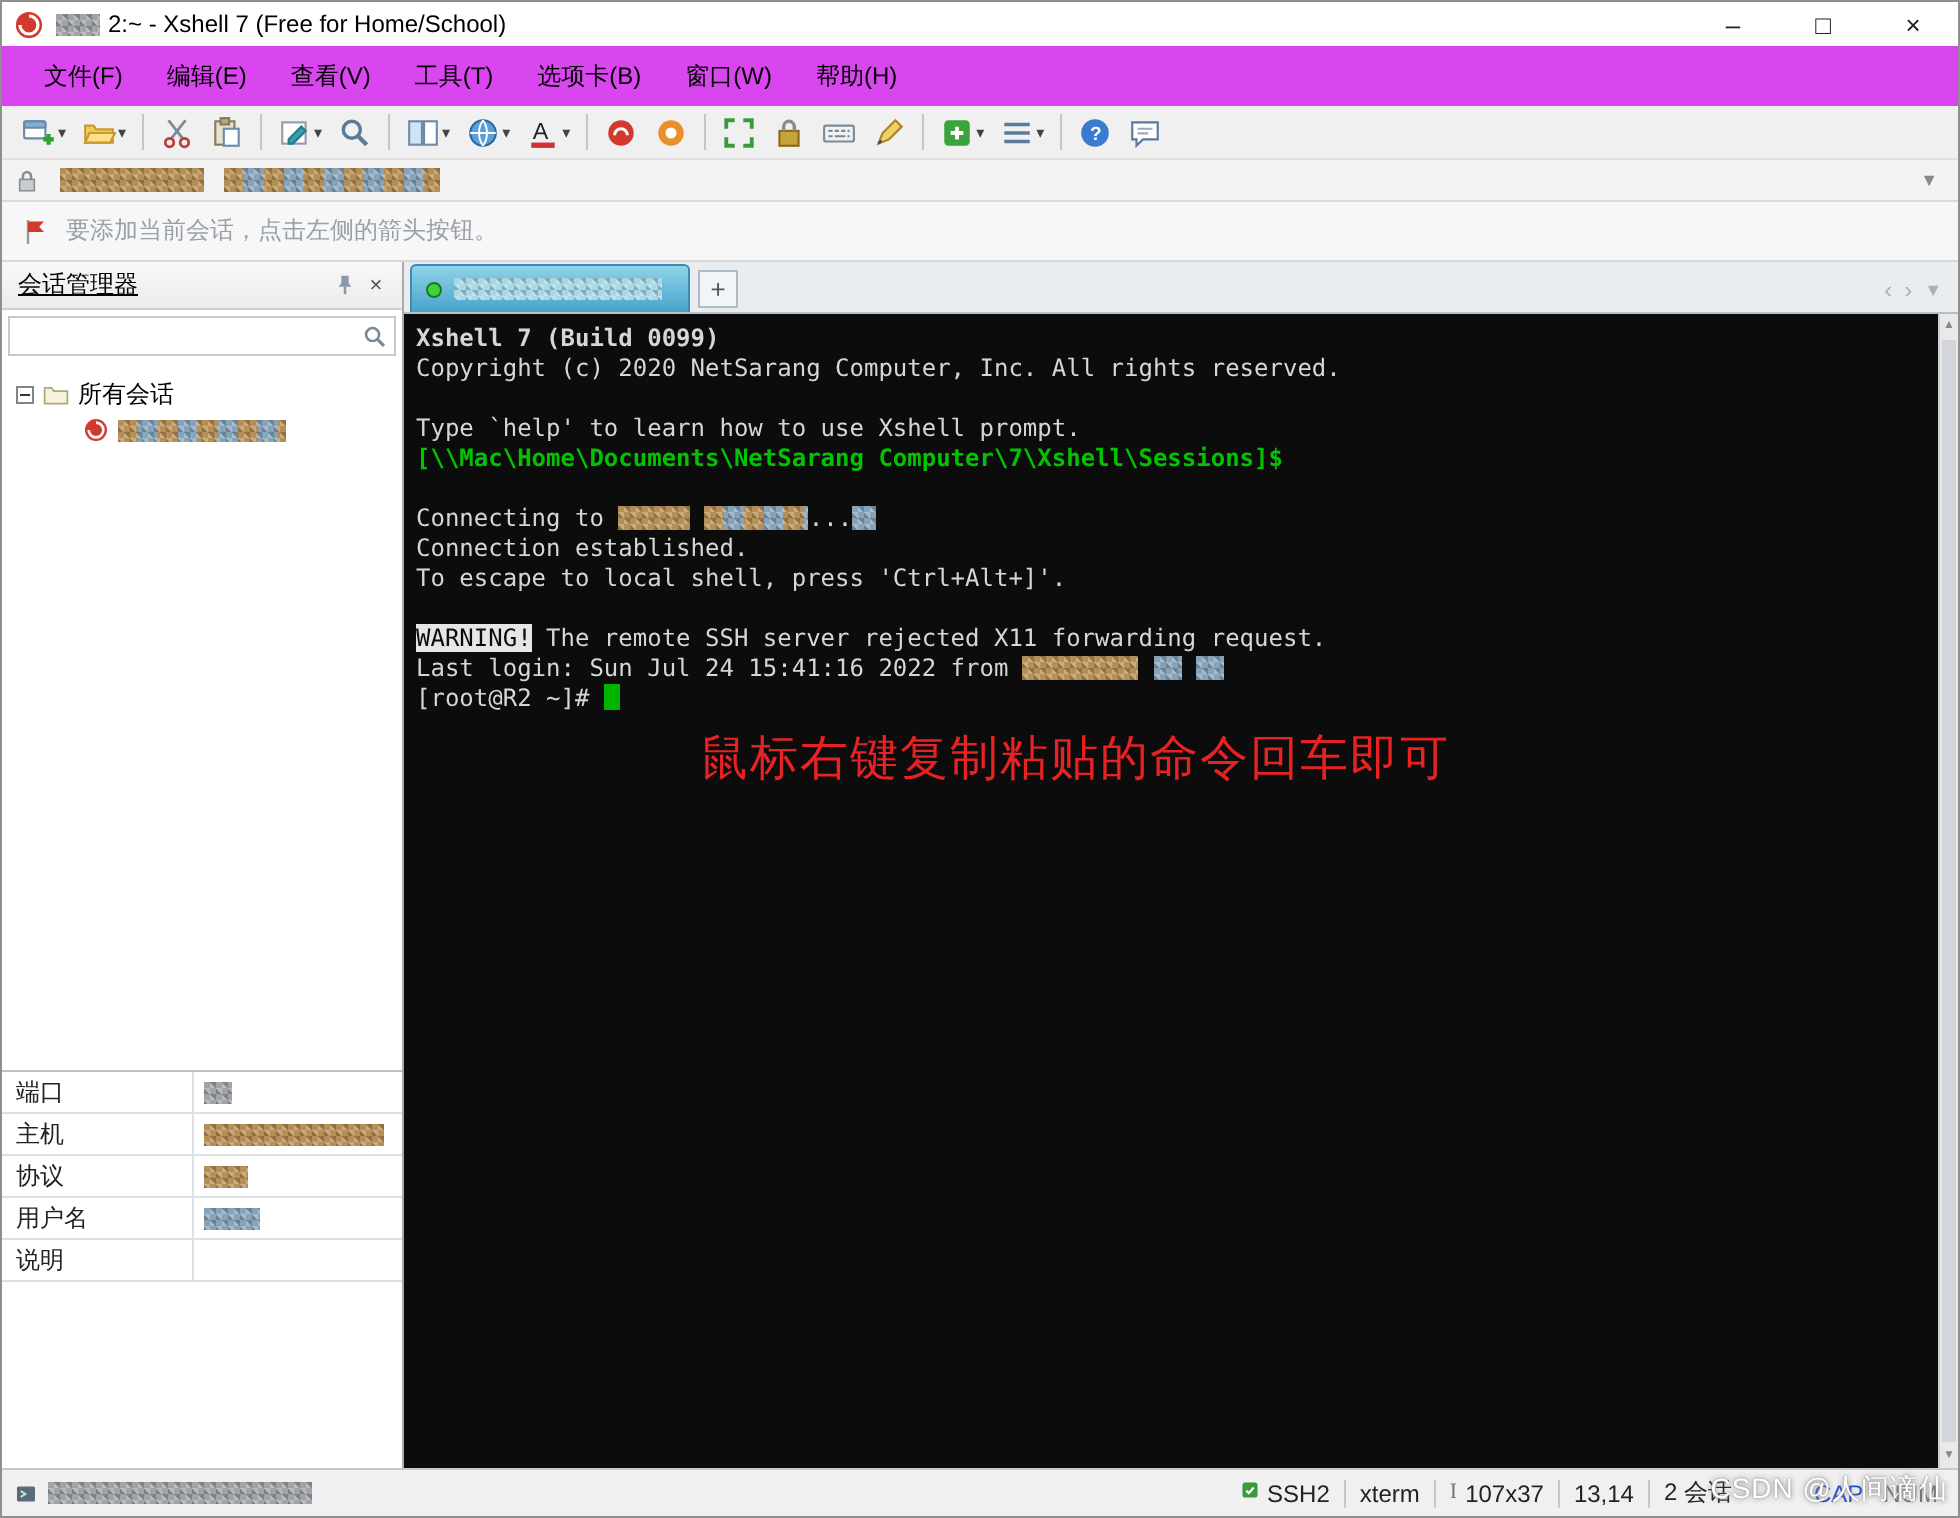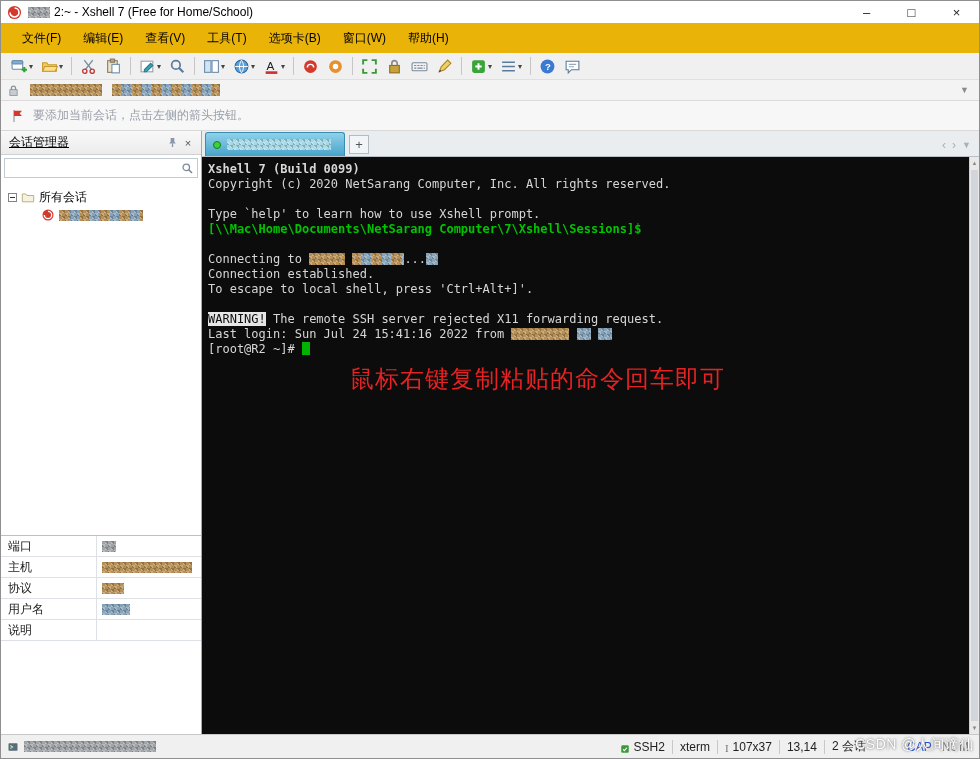--- a/index.html
+++ b/index.html
@@ -12,21 +12,21 @@
   
   .titlebar { height:22px; background:#fff; display:flex; align-items:center; padding:0 0 0 6px; flex:0 0 auto; }
   .titlebar .app-icon { width:15px; height:15px; margin-right:6px; }
   .title-redact { margin-right:4px; }
   .title-text { white-space:nowrap; }
   .win-controls { margin-left:auto; display:flex; height:100%; }
   .win-btn { width:45px; height:100%; display:flex; align-items:center; justify-content:center;
              font-size:13px; color:#222; cursor:default; }
 
   
-  .menubar { height:30px; background:#eab308; display:flex; align-items:center; padding-left:10px; flex:0 0 auto; }
+  .menubar { height:30px; background:#d946ef; display:flex; align-items:center; padding-left:10px; flex:0 0 auto; }
   .menu-item { padding:5px 11px; white-space:nowrap; }
 
   
   .toolbar { height:26px; background:#f0f0f0; display:flex; align-items:center; padding-left:6px; flex:0 0 auto; }
   .tbtn { height:22px; padding:0 3px; display:flex; align-items:center; border:1px solid transparent; }
   .ticon { width:17px; height:17px; display:inline-flex; }
   .ticon svg { width:100%; height:100%; }
   .caret { font-size:8px; color:#444; margin-left:1px; }
   .tsep { width:1px; height:18px; background:#c6c6c6; margin:0 4px; }
 
@@ -96,21 +96,21 @@
   .vs-arrow { position:absolute; left:0; right:0; height:12px; display:flex; align-items:center; justify-content:center;
               font-size:6px; color:#8a8a8a; }
   .vs-up { top:0; } .vs-down { bottom:0; }
   .vs-thumb { position:absolute; left:1px; right:1px; top:13px; bottom:13px; background:#d2d6da; }
 
   
   .statusbar { height:24px; flex:0 0 24px; background:#f0f0f0; border-top:1px solid #c8c8c8;
                display:flex; align-items:center; padding:0 10px 0 6px; }
   .sb-left { display:flex; align-items:center; gap:5px; }
   .sb-spacer { flex:1 1 auto; }
-  .seg { display:flex; align-items:flex-end; gap:4px; padding:0 7px; white-space:nowrap; color:#222; }
+  .seg { display:flex; align-items:flex-start; gap:4px; padding:0 7px; white-space:nowrap; color:#222; }
   .vsep { width:1px; height:14px; background:#c8c8c8; }
   .kbd-ind { margin-left:34px; display:flex; gap:10px; }
   .dim { color:#1d4ed8; }
   .on { color:#737373; }
   .beam { color:#777; font-family:"Liberation Serif",serif; font-size:11px; }
 
   
   .mosaic { display:inline-block; height:12px; vertical-align:-2px; background-color:#9aa0a6;
             background-image:
               linear-gradient(45deg, rgba(0,0,0,.20) 25%, transparent 25%, transparent 75%, rgba(0,0,0,.20) 75%),

